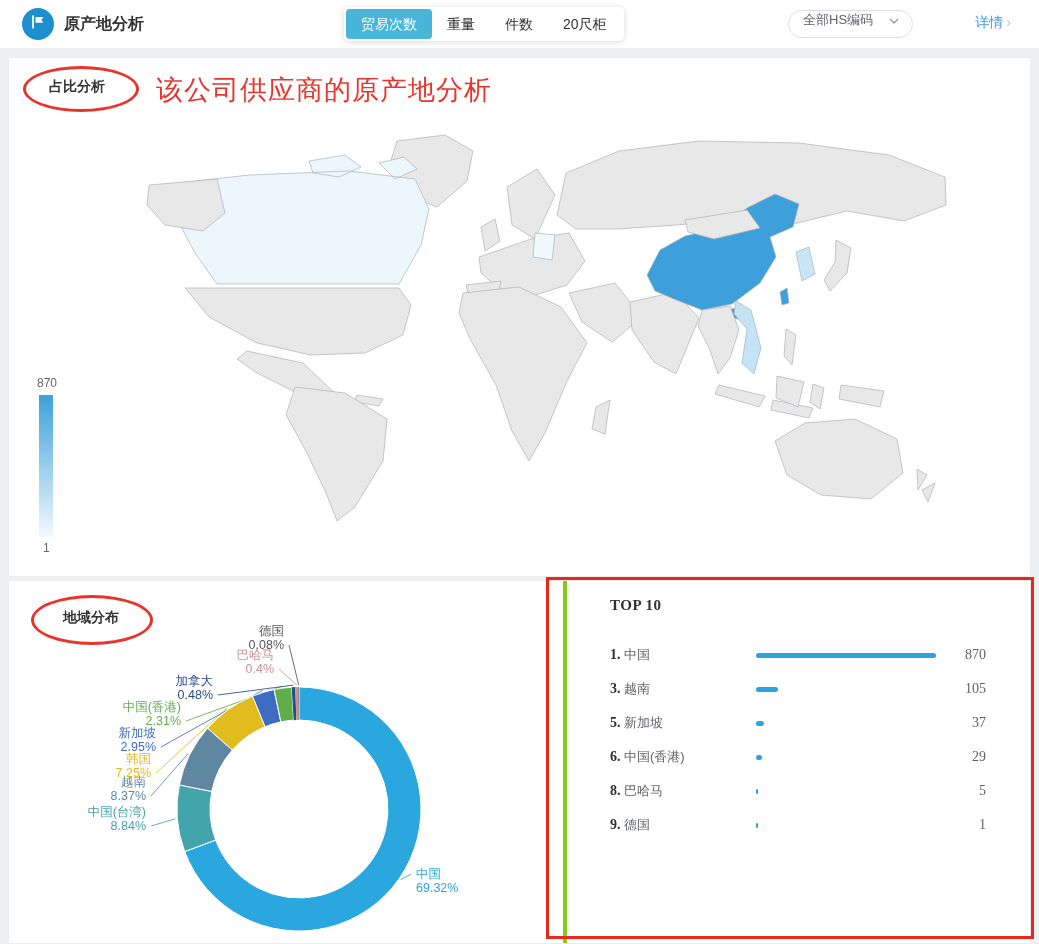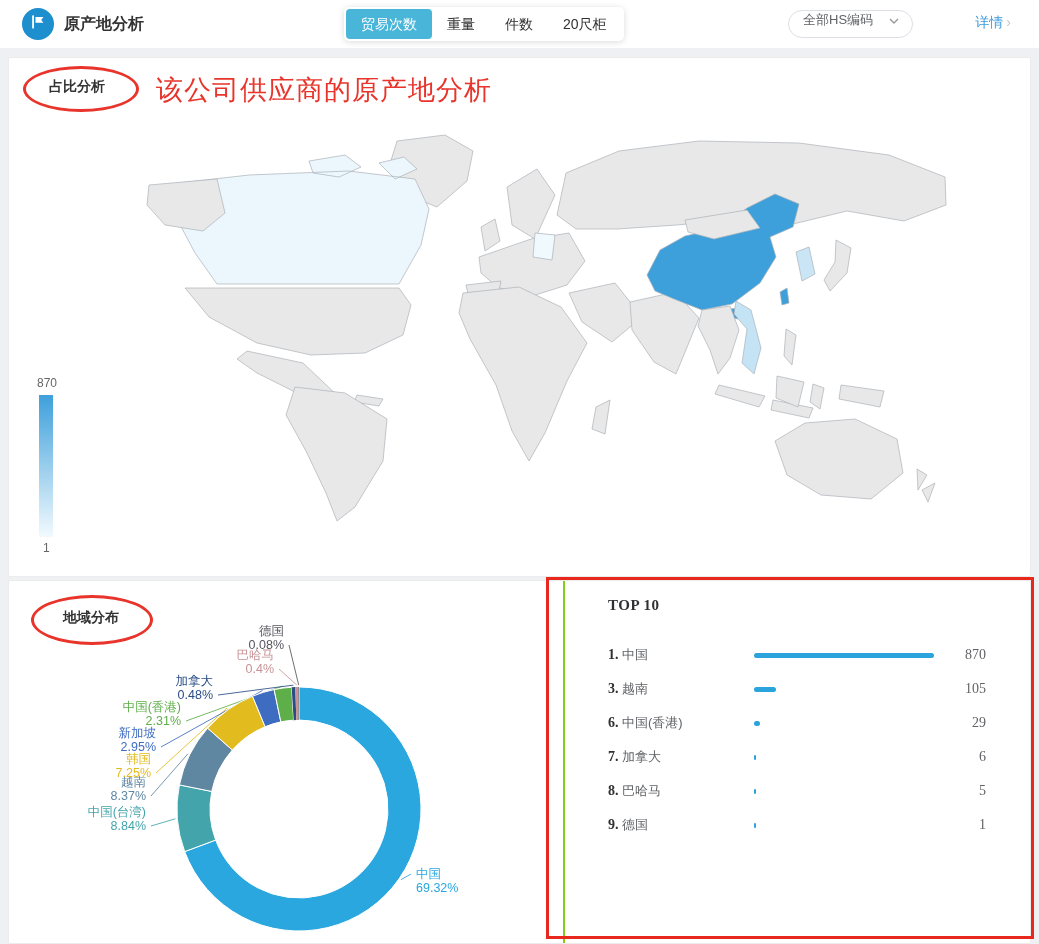--- a/index.html
+++ b/index.html
@@ -34,21 +34,21 @@
   #worldmap{position:absolute;left:90px;top:75px;}
   #worldmap path{fill:#E8E8E8;stroke:#ACB1B7;stroke-width:.7;stroke-linejoin:round;}
   .legend{position:absolute;left:28px;top:318px;font-size:12px;color:#666;}
   .legend .bar{width:14px;height:142px;margin:5px 0 4px 2px;}
   .legend .lmax{padding-left:0px;}
   .legend .lmin{padding-left:6px;}
   
   #donut{position:absolute;left:0;top:0;}
   #donut text{font-size:12.5px;}
   
-  .top10{position:absolute;left:554px;top:0;width:466px;height:364px;border-left:2px solid #84cc16;
+  .top10{position:absolute;left:554px;top:0;width:466px;height:364px;border-left:4px solid #84cc16;
          padding:16px 43px 0 43px;box-sizing:border-box;}
   .top10-title{font-size:15px;font-weight:bold;color:#303133;letter-spacing:.5px;}
   .top-list{margin-top:24px;}
   .list-row{display:grid;grid-template-columns:138px 186px 1fr;align-items:center;height:34px;gap:8px;}
   .list-row .nm{font-size:13px;color:#606266;white-space:nowrap;}
   .list-row .nm b{color:#303133;font-family:"Liberation Serif","DejaVu Serif",serif;font-size:14px;}
   .list-row .barwrap{height:5px;display:flex;align-items:center;}
   .list-row .bar{height:5px;border-radius:2.5px;}
   .list-row .val{text-align:right;font-size:14px;color:#606266;
                  font-family:"Liberation Serif","DejaVu Serif",serif;}
@@ -185,44 +185,44 @@
           <div class="val">870</div>
         </div>
         <div class="list-row">
           <div class="nm"><b>3. </b>越南</div>
           <div class="barwrap">
             <div class="bar" style="width: 21.7241px; background: rgb(43, 163, 220);"></div>
           </div>
           <div class="val">105</div>
         </div>
         <div class="list-row">
+          <div class="nm"><b>5. </b>新加坡</div>
+          <div class="barwrap">
+            <div class="bar" style="width: 7.65517px; background: rgb(43, 163, 220);"></div>
+          </div>
+          <div class="val">37</div>
+        </div>
+        <div class="list-row">
           <div class="nm"><b>6. </b>中国(香港)</div>
           <div class="barwrap">
             <div class="bar" style="width: 6px; background: rgb(43, 163, 220);"></div>
           </div>
           <div class="val">29</div>
         </div>
         <div class="list-row">
-          <div class="nm"><b>7. </b>加拿大</div>
+          <div class="nm"><b>8. </b>巴哈马</div>
           <div class="barwrap">
             <div class="bar" style="width: 1.5px; background: rgb(43, 163, 220);"></div>
           </div>
-          <div class="val">6</div>
-        </div>
-        <div class="list-row">
-          <div class="nm"><b>8. </b>巴哈马</div>
+          <div class="val">5</div>
+        </div>
+        <div class="list-row">
+          <div class="nm"><b>9. </b>德国</div>
           <div class="barwrap">
             <div class="bar" style="width: 1.5px; background: rgb(43, 163, 220);"></div>
           </div>
-          <div class="val">5</div>
-        </div>
-        <div class="list-row">
-          <div class="nm"><b>9. </b>德国</div>
-          <div class="barwrap">
-            <div class="bar" style="width: 1.5px; background: rgb(43, 163, 220);"></div>
-          </div>
           <div class="val">1</div>
         </div>
       </div>
   </div>
 </div>
 
 <div class="red-rect"></div>
 
 </body></html>

